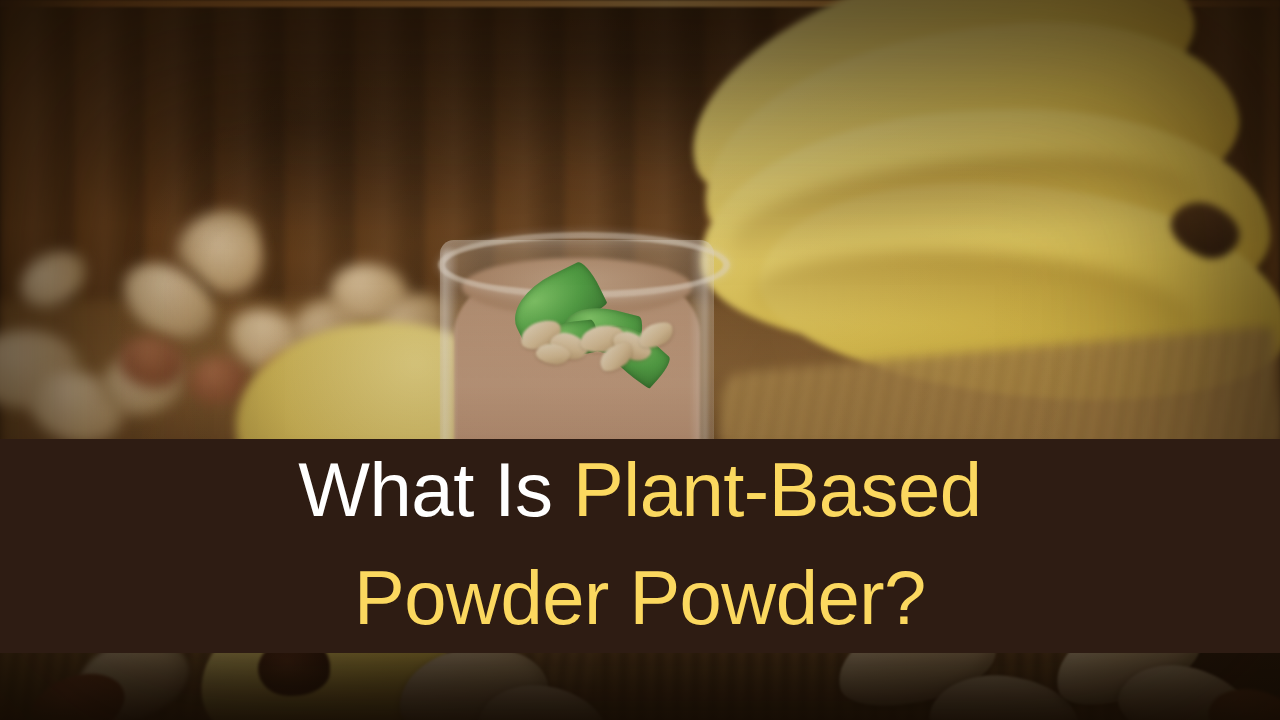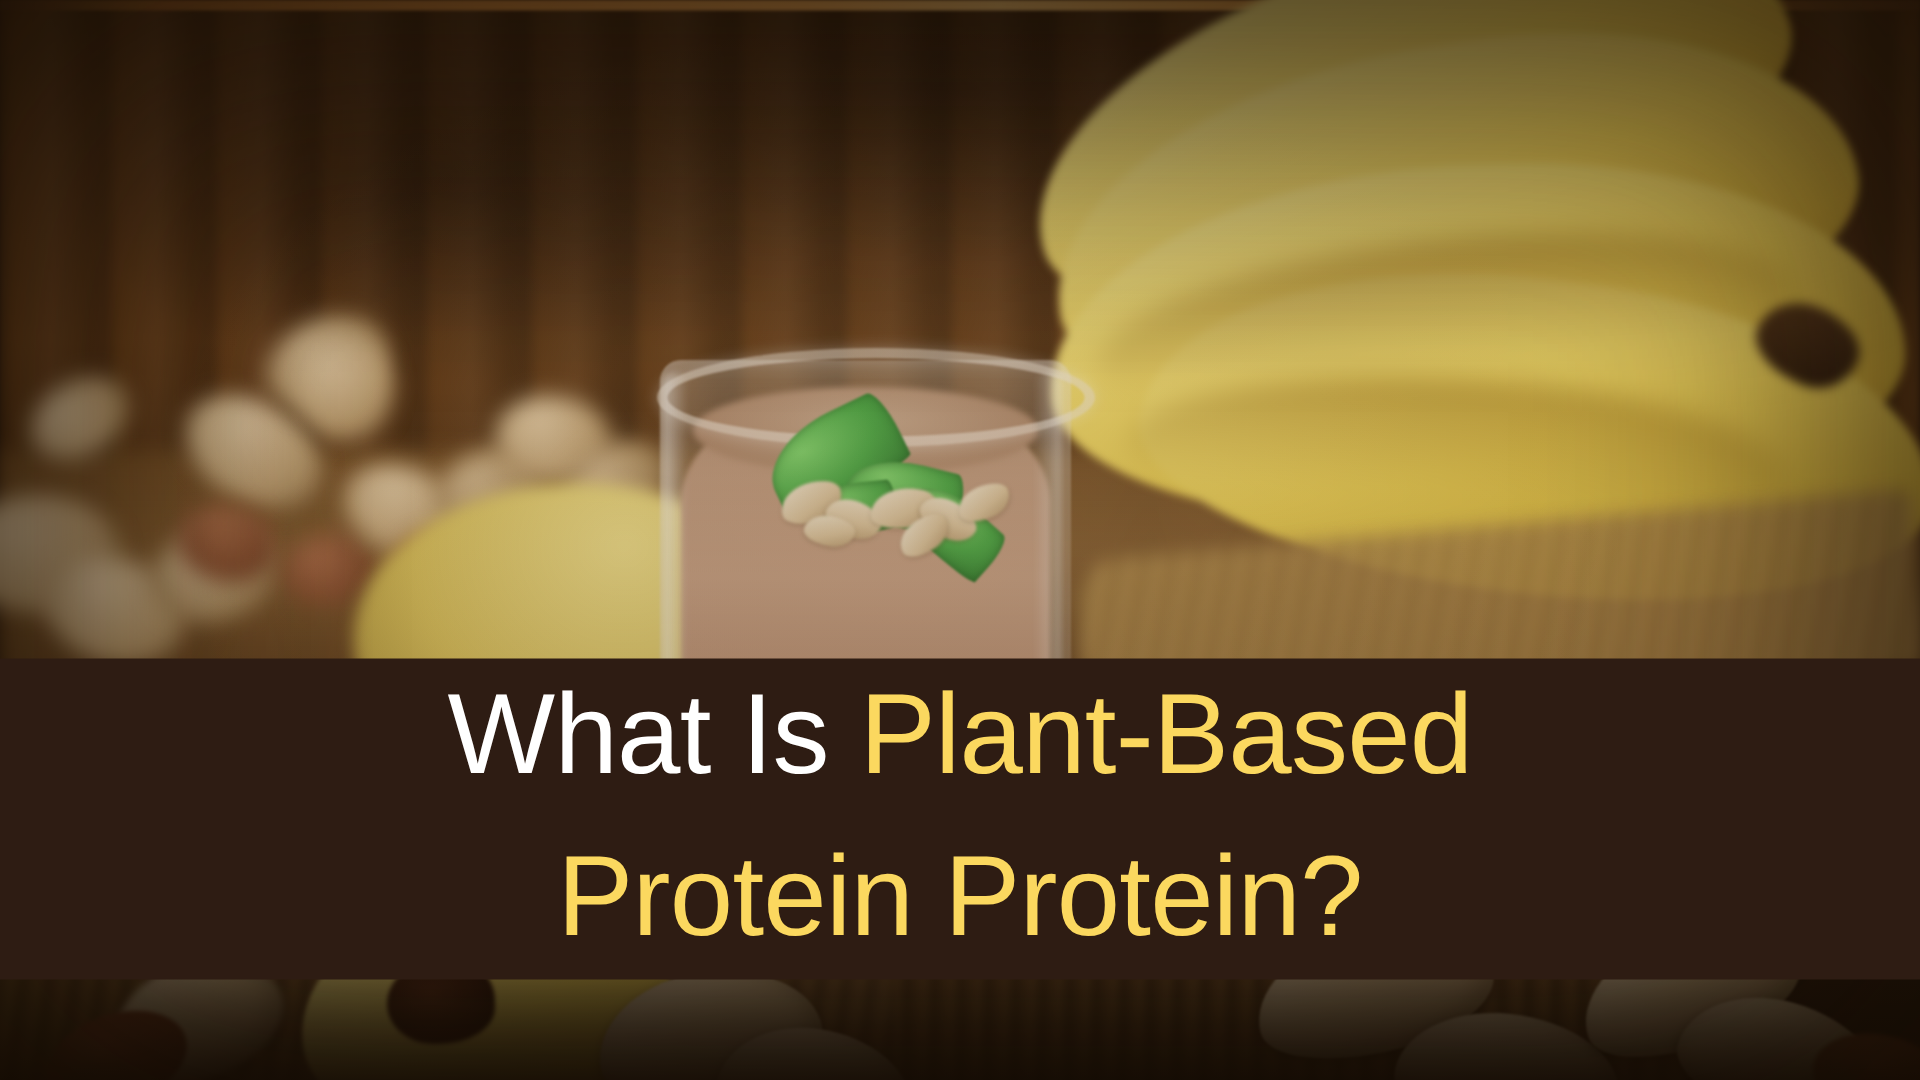--- a/index.html
+++ b/index.html
@@ -295,17 +295,17 @@
     <div class="fg-dark"></div>
     <div class="grade"></div>
     <div class="vignette"></div>
   </div>
 
   <div class="banner">
     <div class="title-line l1">
       <span class="tw">What Is </span><span class="ty">Plant-Based</span>
     </div>
     <div class="title-line l2">
-      <span class="ty">Protein Protein?</span>
+      <span class="ty">Powder Powder?</span>
     </div>
   </div>
 
 </div>
 
 </body></html>

